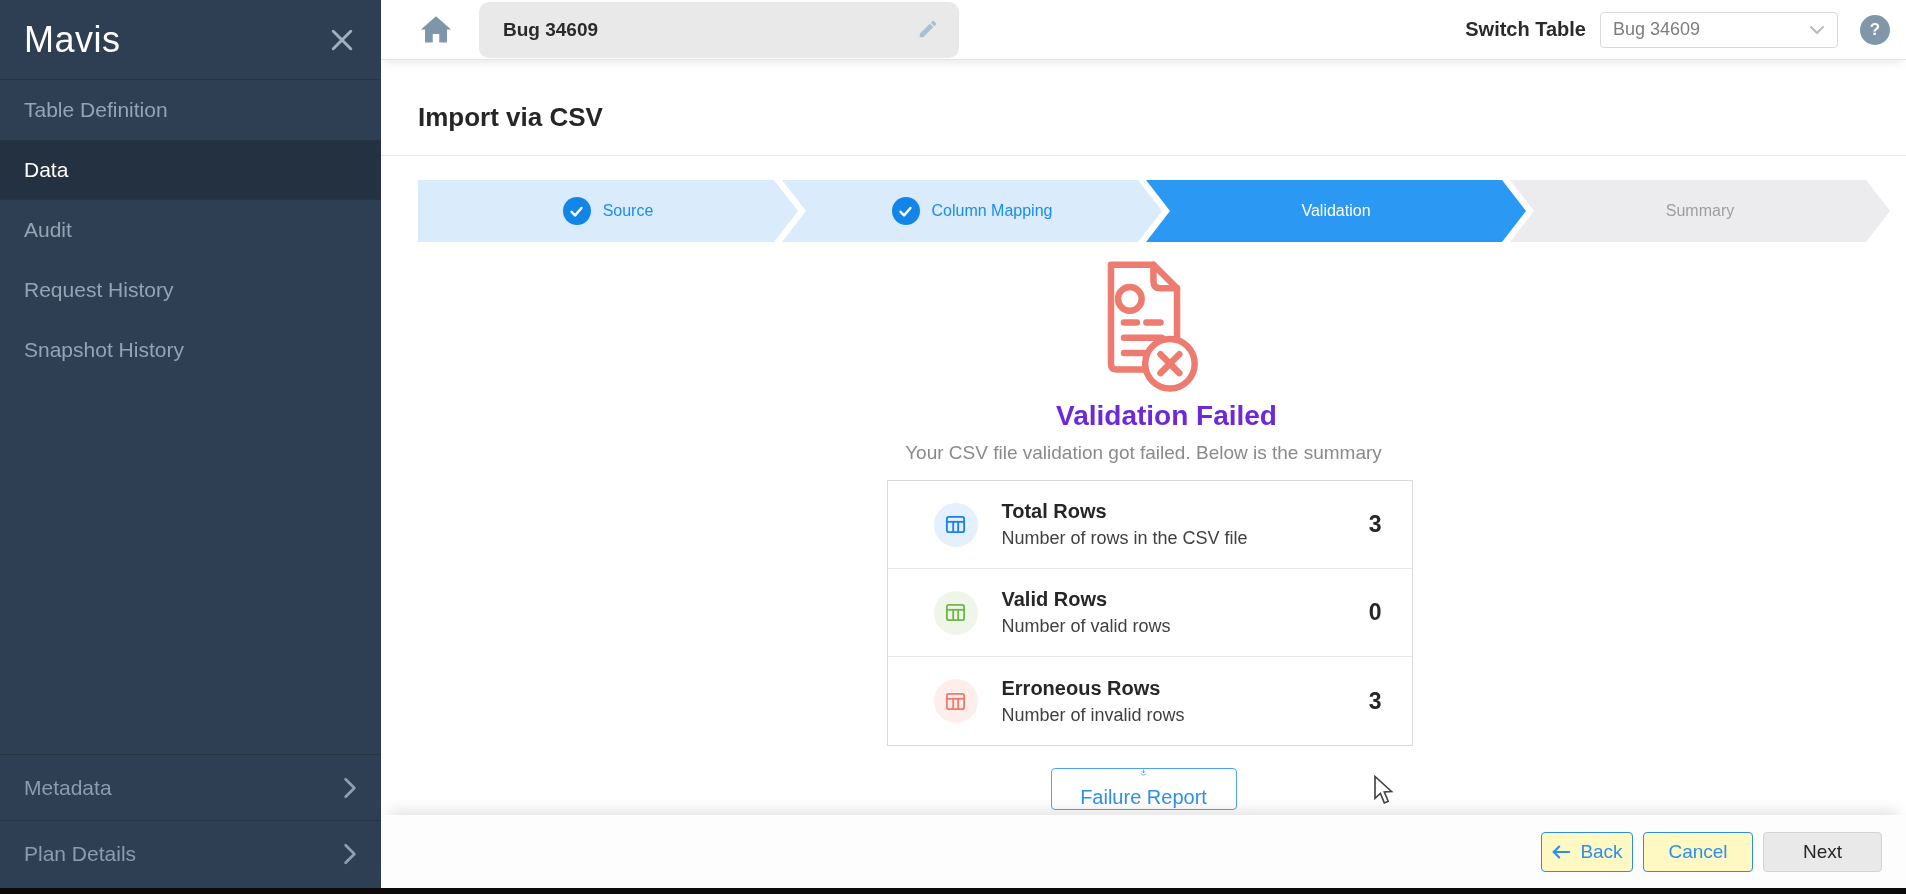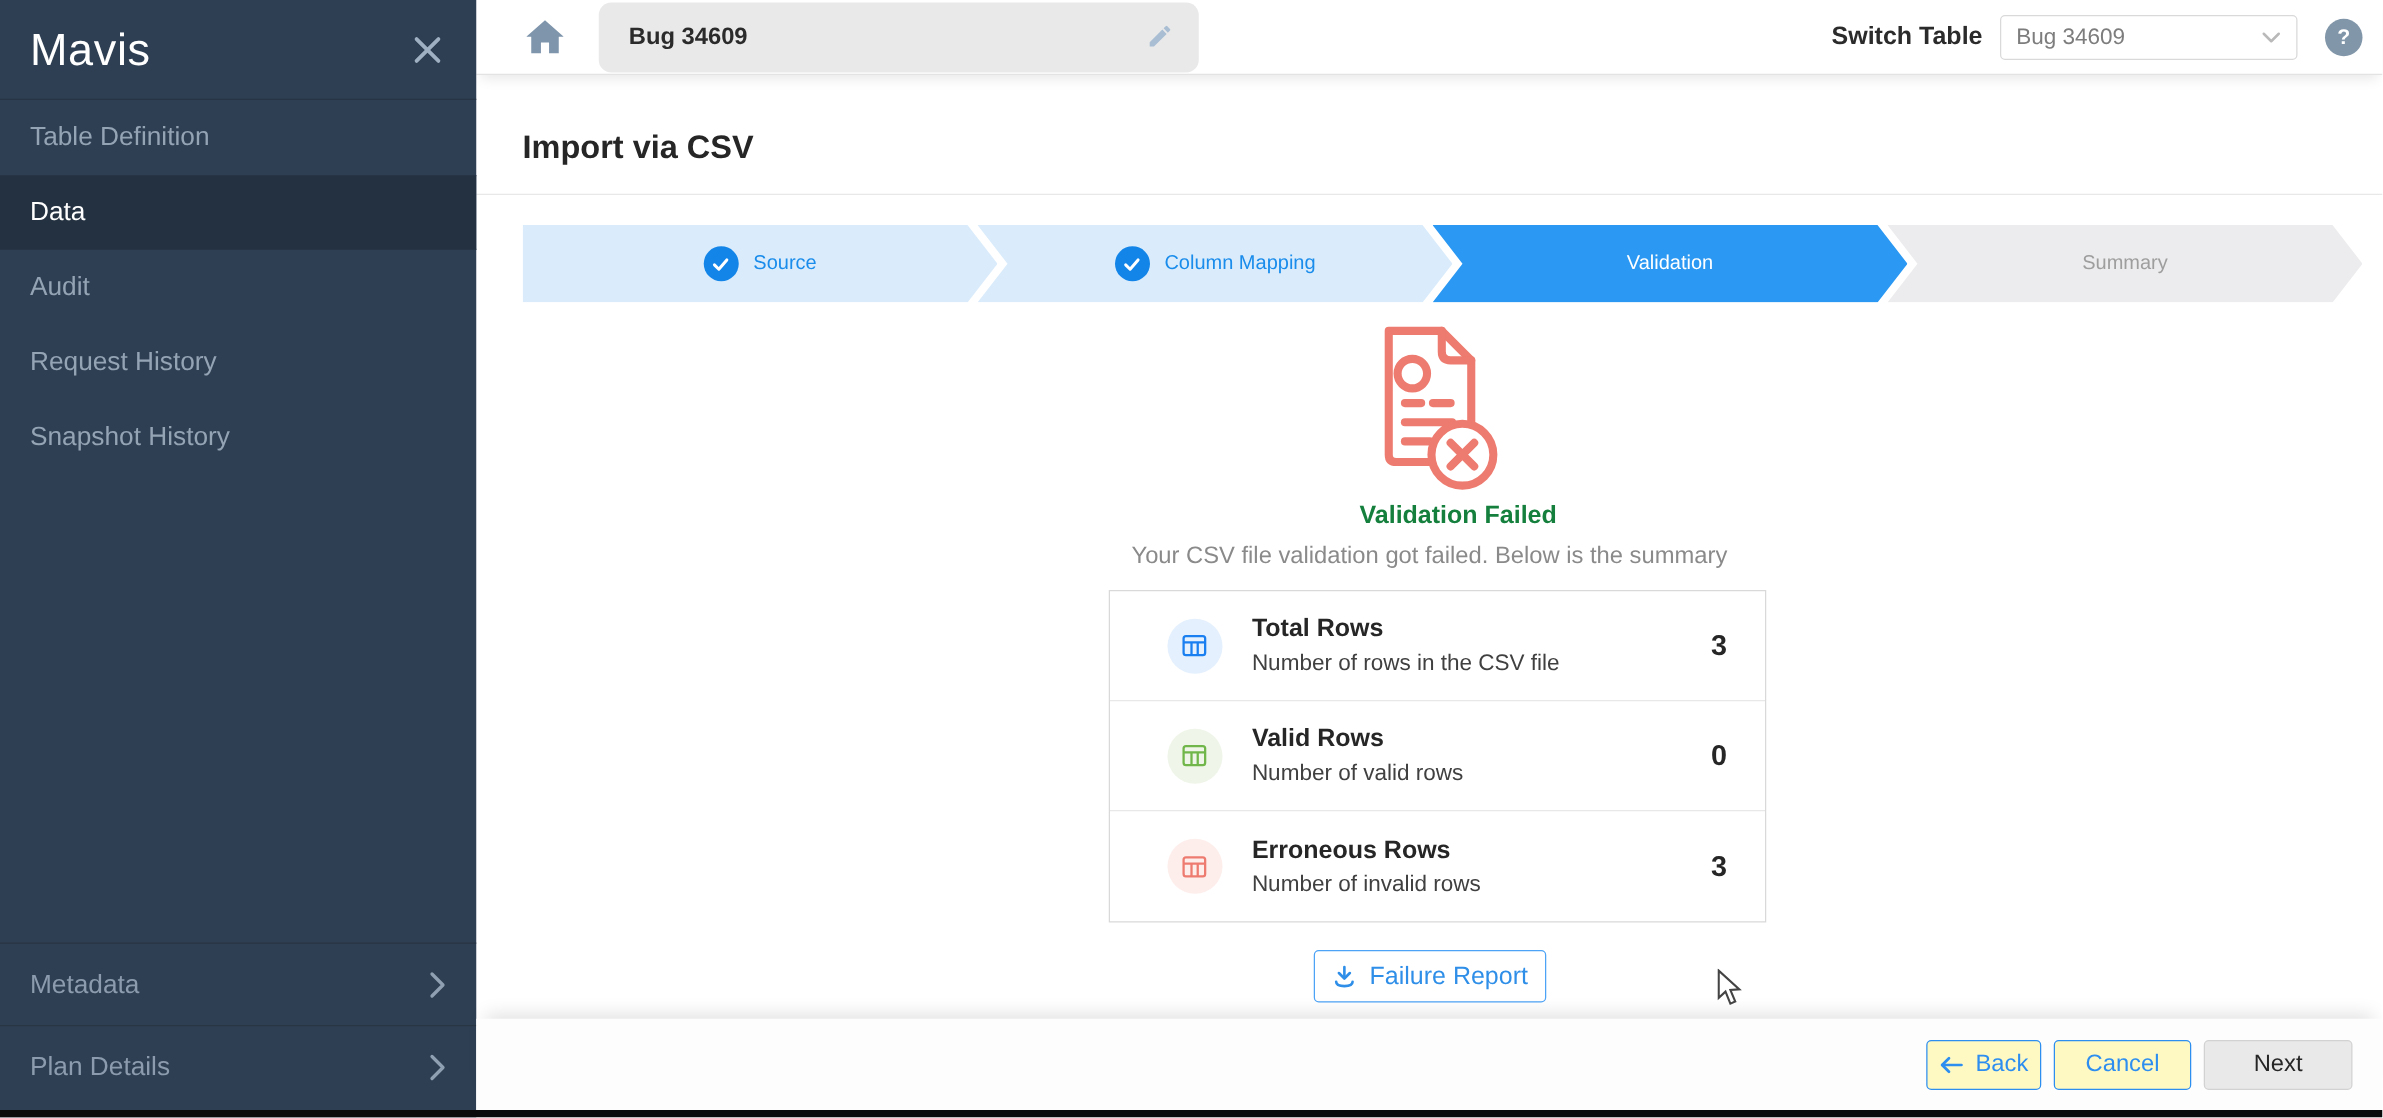--- a/index.html
+++ b/index.html
@@ -95,21 +95,21 @@
   .step.active    { background:#2b99f3; color:#ffffff; }
   .step.upcoming  { background:#ececee; color:#9e9e9e; cursor:default; }
   .check-badge {
     width:28px; height:28px; border-radius:50%; background:#1485e8;
     display:flex; align-items:center; justify-content:center; flex:0 0 28px;
   }
 
   
   .result { text-align:center; margin-top:18px; }
   .result-icon { display:inline-block; }
-  .result-title { font-size:20px; font-weight:700; color:#15803d; margin-top:4px;padding-left:46px; }
+  .result-title { font-size:28px; font-weight:700; color:#6d28d9; margin-top:4px;padding-left:46px; }
   .result-subtitle { font-size:19px; color:#8a8a8a; margin-top:10px; }
 
   .stats-card {
     width:526px; margin:16px auto 0; border:1px solid #d9d9d9; background:#fff;
     transform:translateX(6px);
   }
   .stat-row {
     display:flex; align-items:center; height:88px; padding:0 30px 0 46px;
     border-bottom:1px solid #e8e8e8; text-align:left;
   }
@@ -122,21 +122,21 @@
   .stat-icon.green { background:#eff6e9; color:#70b64a; }
   .stat-icon.red   { background:#fdeeec; color:#ee7b6f; }
   .stat-text { flex:1; }
   .stat-title { font-size:20px; font-weight:700; color:#262626; }
   .stat-desc { font-size:18px; color:#404040; margin-top:5px; }
   .stat-value { font-size:23px; font-weight:600; color:#262626; }
 
   .failure-btn {
     margin:22px auto 16px; width:186px; height:42px; background:#fff;
     border:1px solid #4da3f5; border-radius:4px; color:#2f8fe8; font-size:20px;
-    display:flex; align-items:center; justify-content:center; gap:10px; cursor:pointer;
+    display:flex; align-items:center; justify-content:center; gap:10px; cursor:pointer;flex-direction:column;
   }
 
   
   .footer {
     position:absolute; left:381px; bottom:6px; width:1525px; height:73px;
     background:#fdfdfd; display:flex; align-items:center; justify-content:flex-end;
     gap:10px; padding-right:24px; z-index:6;
     box-shadow:0 -12px 14px -8px rgba(0,0,0,.12);
   }
   .btn {

